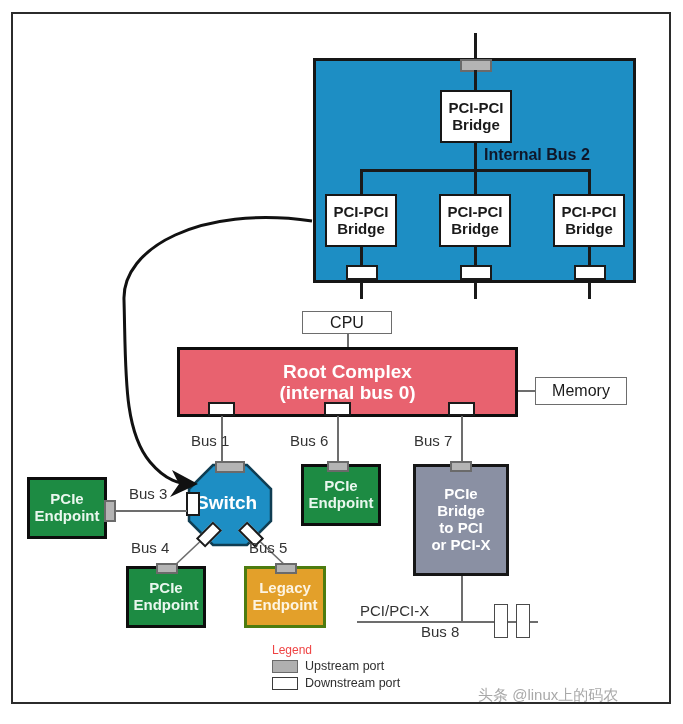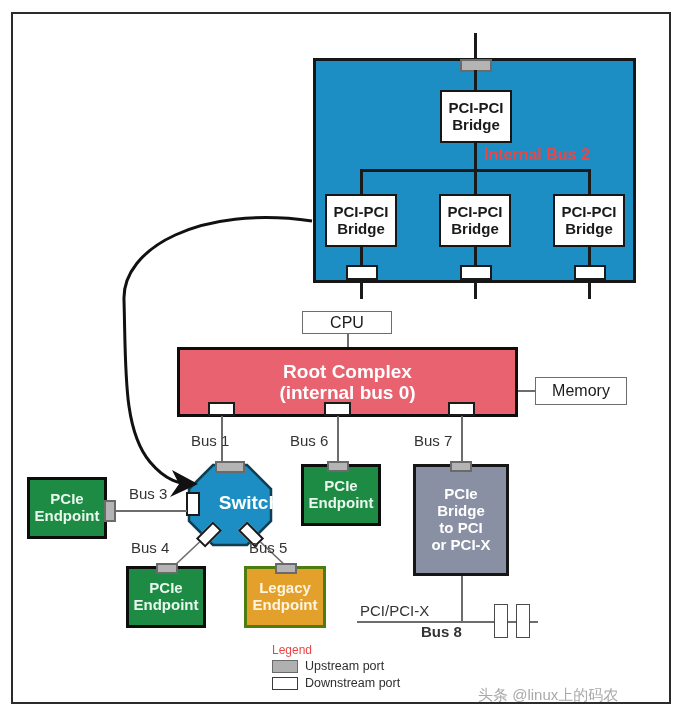--- a/index.html
+++ b/index.html
@@ -9,21 +9,21 @@
   #canvas{position:absolute;left:0;top:0;width:683px;height:724px;}
 
   .frame{position:absolute;left:11px;top:12px;width:660px;height:692px;
          border:2px solid #2b2b2b;box-sizing:border-box;background:#fff;}
 
   
   .box{position:absolute;box-sizing:border-box;display:flex;flex-direction:column;
        align-items:center;justify-content:center;text-align:center;line-height:1.12;}
 
   .switchbox{position:absolute;box-sizing:border-box;display:flex;
-       align-items:center;justify-content:flex-end;text-align:center;}
+       align-items:center;justify-content:flex-start;text-align:center;}
 
   .bigblue{background:#1d8ec4;border:3px solid #161616;}
   .bridge{background:#ffffff;border:2.5px solid #161616;color:#1a1a1a;
           font-size:15px;font-weight:bold;}
   .rootcx{background:#e8626f;border:3px solid #0d0d0d;color:#ffffff;
           font-size:19px;font-weight:bold;}
   .plain{background:#ffffff;border:1.5px solid #6d6d6d;color:#1a1a1a;
          font-size:16px;}
   .green{background:#1d8b43;border:3px solid #0d0d0d;color:#e9f7ee;
          font-size:15px;font-weight:bold;}
@@ -40,21 +40,21 @@
   
   .wire{position:absolute;background:#1a1a1a;}
   .wire.v{width:3px;}
   .wire.h{height:3px;}
   .thinwire{position:absolute;background:#6d6d6d;}
   .thinwire.v{width:1.5px;}
   .thinwire.h{height:1.5px;}
 
   
   .lbl{position:absolute;color:#3a3a3a;font-size:15px;white-space:nowrap;}
-  .lbl.white{color:#ef4444;font-size:16px;font-weight:bold;}
+  .lbl.white{color:#0f172a;font-size:16px;font-weight:bold;}
   .lbl.bus{color:#333;font-size:15px;}
 
   
   .legend{position:absolute;left:272px;top:643px;width:180px;}
   .legend .ltitle{font-size:12px;color:#ef4444;margin-bottom:2px;}
   .legend .lrow{display:flex;align-items:center;margin-bottom:3px;}
   .legend .lswatch{width:26px;height:13px;box-sizing:border-box;margin-right:7px;}
   .legend .lswatch.down{background:#ffffff;border:1.8px solid #3a3a3a;}
   .legend .lswatch.up{background:#b0b0b0;border:1.8px solid #6a6a6a;}
   .legend .ltext{font-size:12.5px;color:#2e2e2e;}
@@ -212,21 +212,21 @@
   <div class="thinwire h" style="left:357px;top:621px;width:137px;"></div>
   <div class="thinwire h" style="left:508px;top:621px;width:8px;"></div>
   <div class="thinwire h" style="left:530px;top:621px;width:8px;"></div>
 
   <div style="position:absolute;left:494px;top:604px;width:14px;height:34px;
               border:1.6px solid #4a4a4a;background:#fff;box-sizing:border-box;"></div>
   <div style="position:absolute;left:516px;top:604px;width:14px;height:34px;
               border:1.6px solid #4a4a4a;background:#fff;box-sizing:border-box;"></div>
 
   <div class="lbl bus" style="left:360px;top:602px;">PCI/PCI-X</div>
-  <div class="lbl bus" style="left:421px;top:623px;font-weight:bold;">Bus 8</div>
+  <div class="lbl bus" style="left:421px;top:623px;">Bus 8</div>
 
   <div class="legend">
     <div class="ltitle">Legend</div>
     <div class="lrow">
       <div class="lswatch up"></div>
       <div class="ltext">Upstream port</div>
     </div>
     <div class="lrow">
       <div class="lswatch down"></div>
       <div class="ltext">Downstream port</div>

